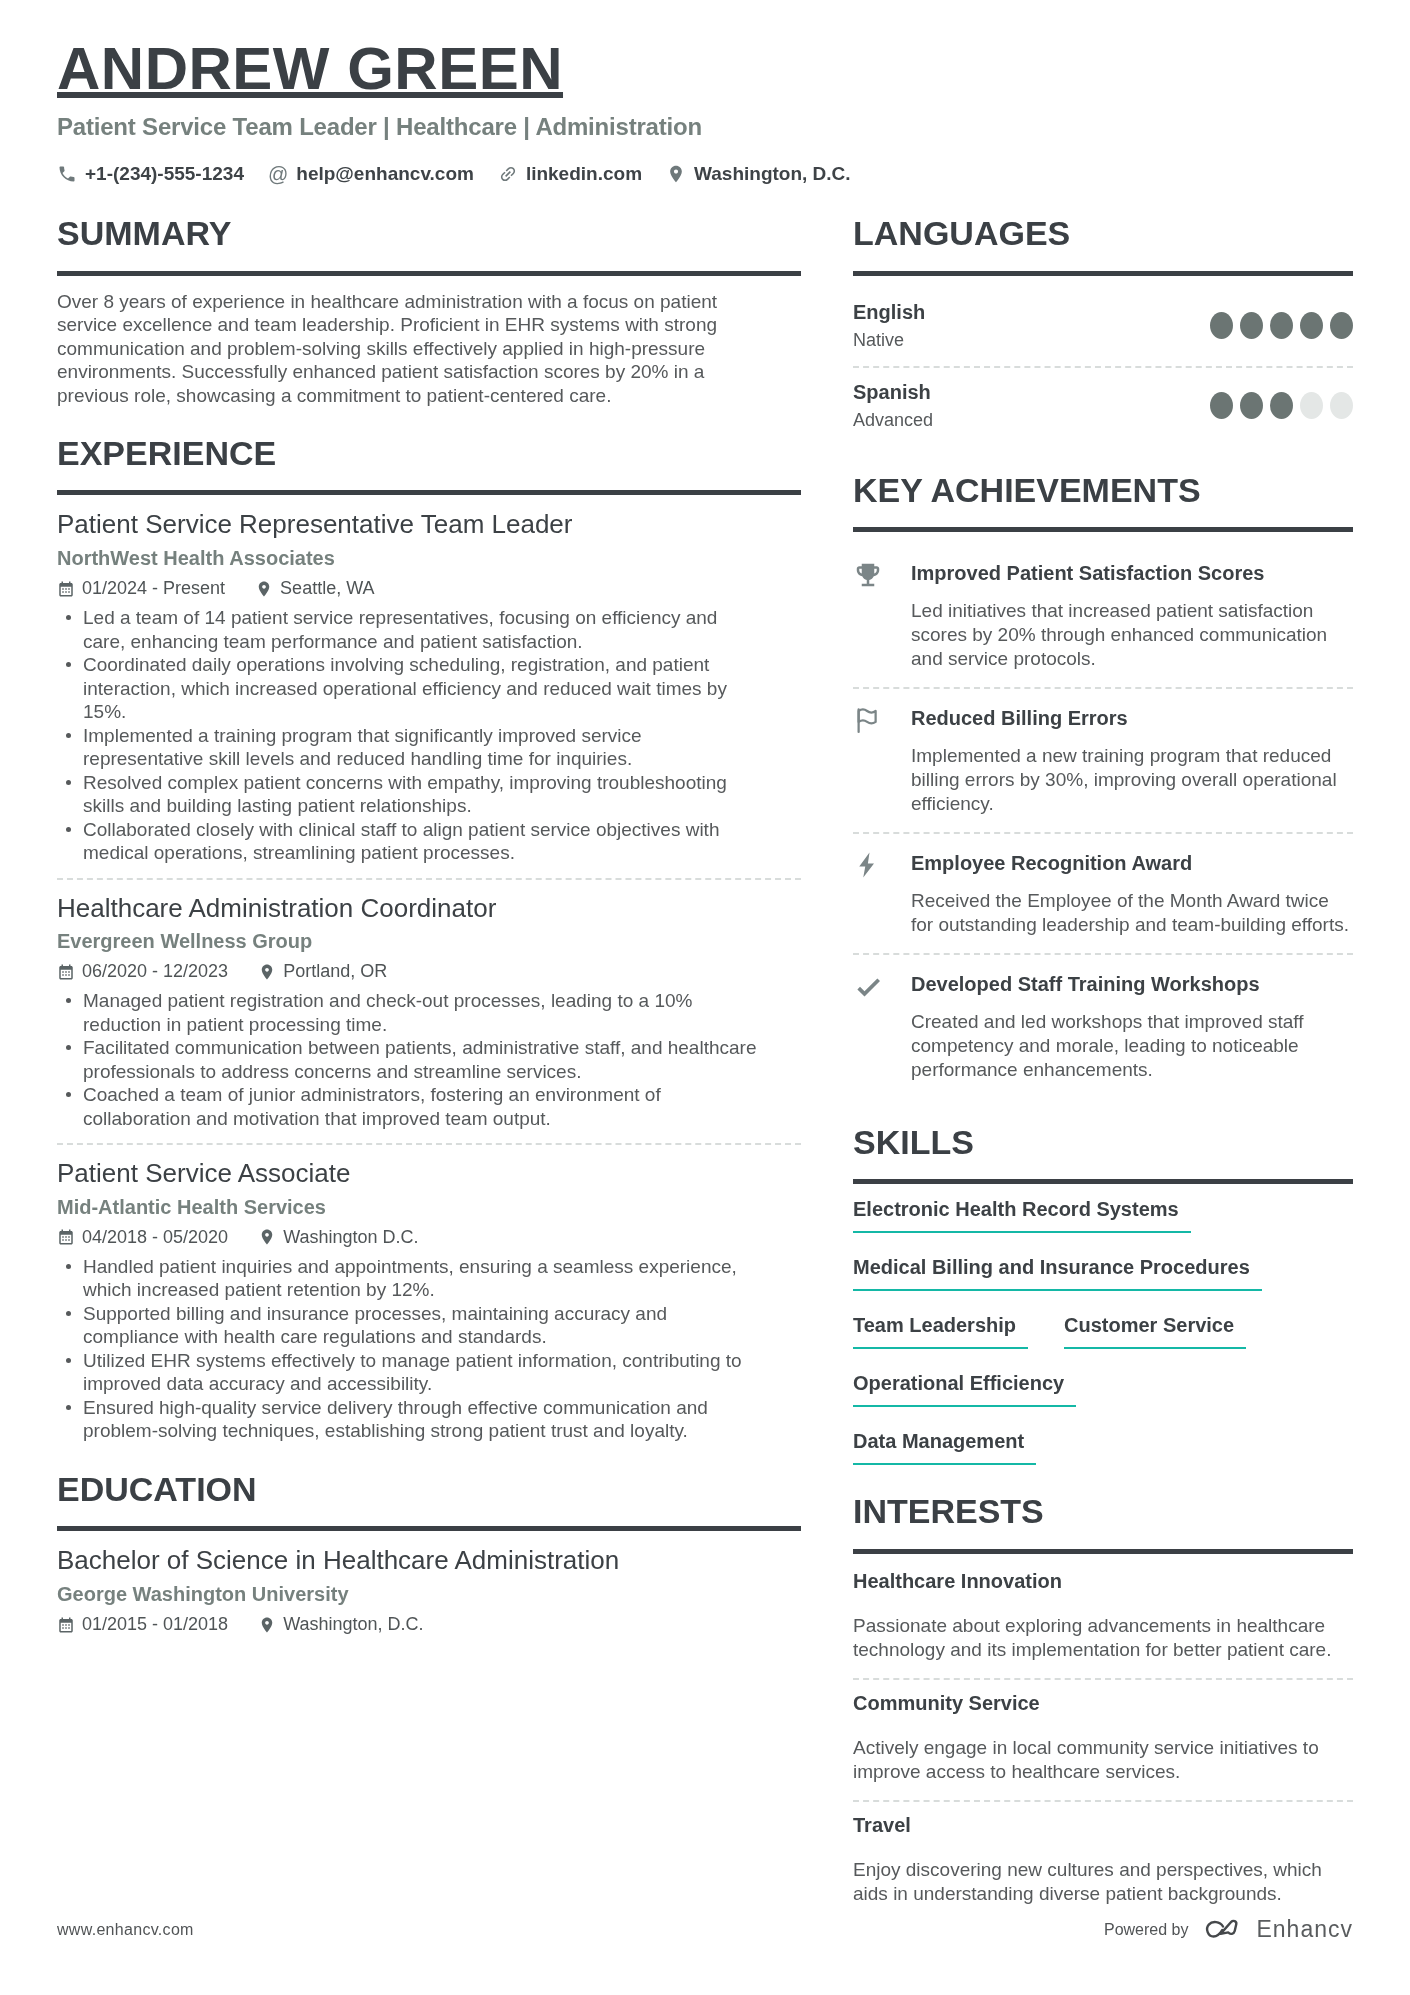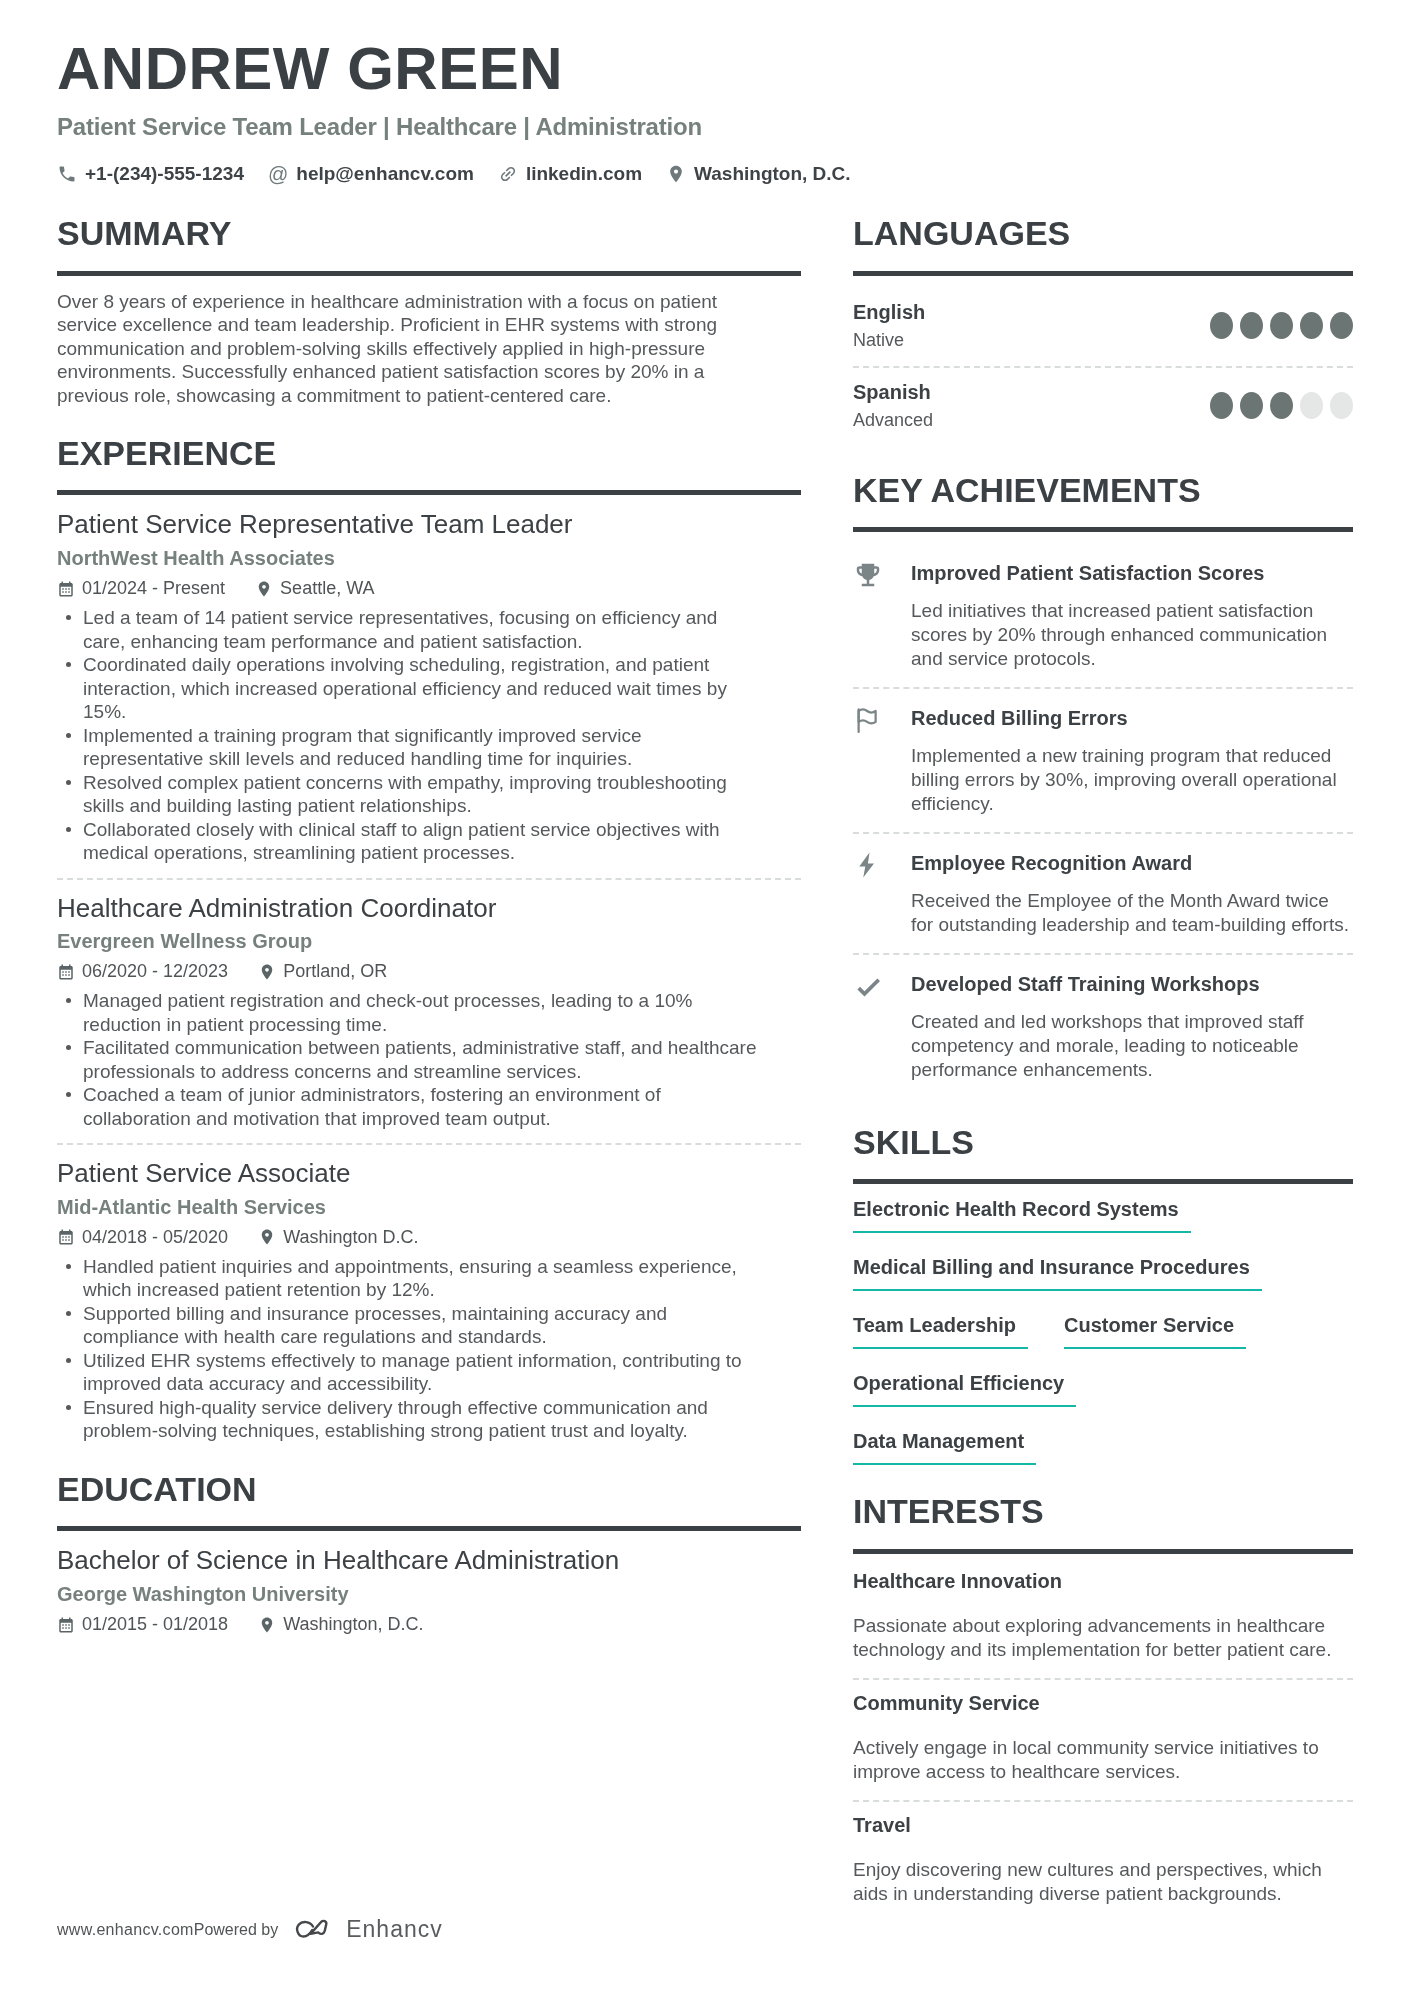--- a/index.html
+++ b/index.html
@@ -2,21 +2,21 @@
 <html><head>
 <meta charset="utf-8">
 <style>
   * { margin:0; padding:0; box-sizing:border-box; }
   html,body { background:#ffffff; }
   body { font-family:"Liberation Sans","DejaVu Sans",sans-serif; color:#3e4347; }
   .page { position:relative; width:1410px; height:1995px; margin:0 auto; background:#fff; overflow:hidden; }
   .content { padding:38px 57px 0 57px; }
 
   
-  .name { font-size:60px; font-weight:700; color:#3b4045; letter-spacing:.5px; line-height:1.02; }
+  .name { font-size:60px; font-weight:700; color:#3b4045; letter-spacing:.5px; line-height:1.02;text-decoration:underline; }
   .subtitle { margin-top:14px; font-size:24px; font-weight:700; color:#76817e; letter-spacing:-.2px; white-space:nowrap; }
   .contact-row { margin-top:22px; display:flex; align-items:center; gap:24px; font-size:19px; font-weight:700; color:#3e4347; white-space:nowrap; }
   .contact-item { display:flex; align-items:center; gap:8px; }
   .cicon { width:20px; height:20px; flex:0 0 auto; color:#6f797b; }
   .at-glyph { font-size:20px; font-weight:400; color:#6f797b; line-height:1; }
 
   
   .columns { display:flex; gap:52px; margin-top:30px; }
   .col-left { width:744px; flex:0 0 744px; }
   .col-right { width:500px; flex:0 0 500px; }
@@ -52,21 +52,21 @@
   .ach-text { grid-column:2; margin-top:9px; font-size:19px; line-height:24px; color:#56595b; padding-right:4px; }
 
   .skill-row { display:flex; gap:36px; margin-bottom:23px; }
   .skill { font-size:20px; font-weight:700; color:#3c4145; padding:0 12px 10px 0; border-bottom:2px solid #14b8a6; }
 
   .int-item { padding:10px 0 14px 0; }
   .int-title { font-size:20px; font-weight:700; color:#3c4145; }
   .int-text { margin-top:21px; font-size:19px; line-height:24px; color:#56595b; }
 
   
-  .footer { position:absolute; left:57px; right:42px; bottom:52px; display:flex; align-items:center; }
+  .footer { position:absolute; left:57px; right:57px; bottom:52px; display:flex; justify-content:space-between; align-items:center; }
   .site { font-size:16px; color:#515456; letter-spacing:.3px; }
   .powered { display:flex; align-items:center; gap:14px; }
   .powered-label { font-size:16px; color:#515456; }
   .brand { font-size:23px; color:#595c5e; letter-spacing:1px; }
   .logo { width:40px; height:27px; color:#45484b; }
 </style>
 </head>
 <body>
 
 <div class="page">

